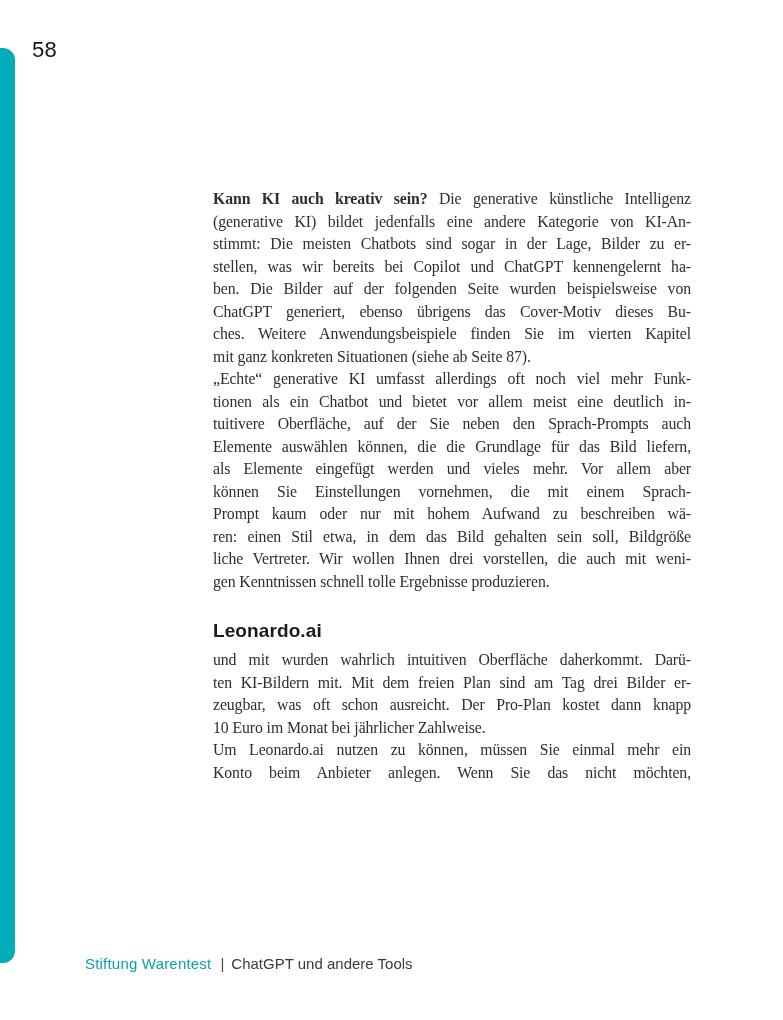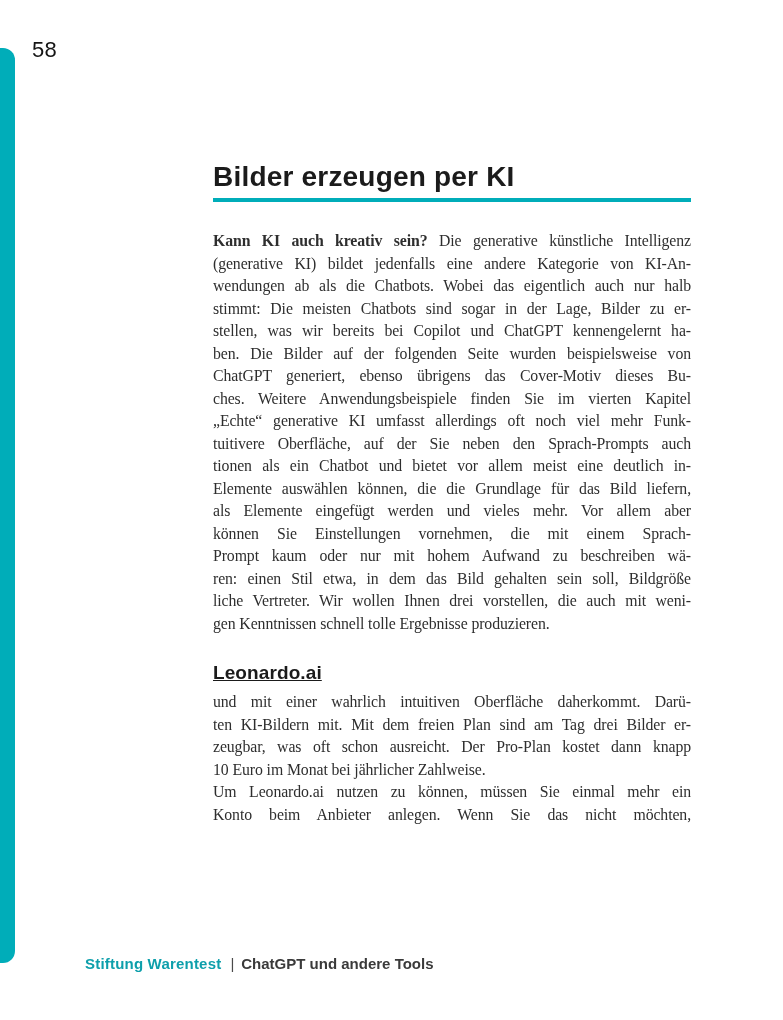--- a/index.html
+++ b/index.html
@@ -73,88 +73,86 @@
     font-weight: 700;
   }
   .subheading {
     margin: 26px 0 6px 0;
     font-family: "Liberation Sans", sans-serif;
     font-size: 19px;
     line-height: 24px;
     font-weight: 700;
     color: #1b1b1b;
     letter-spacing: 0.1px;
-    text-decoration: underline;
   }
   .footer {
     position: absolute;
     left: 85px;
     top: 955px;
     font-family: "Liberation Sans", sans-serif;
     font-size: 15px;
     color: #3a3a3a;
     white-space: nowrap;
   }
   .footer .brand {
     color: #0d9fab;
-    font-weight: 700;
+    font-weight: 400;
     letter-spacing: 0.2px;
     text-align: center;
   }
   .footer .sep {
     color: #4a4a4a;
     font-weight: 300;
     margin: 0 7px 0 9px;
   }
   .footer .book {
     color: #3a3a3a;
-    font-weight: 700;
+    font-weight: 400;
   }
 </style>
 </head>
 <body>
 
 <div class="page">
 
   <div class="spine-bar"></div>
 
   <div class="page-number">58</div>
 
   <main class="content">
 
-    <h1 class="title">Bilder erzeugen per KI</h1>
 
     <div class="bodytext para para-first">
       <div class="jline"><span class="lead-bold">Kann KI auch kreativ sein?</span><span> Die generative künstliche Intelligenz</span></div>
       <div class="jline">(generative KI) bildet jedenfalls eine andere Kategorie von KI-An-</div>
-      <div class="jline">wendungen ab als die Chatbots. Wobei das eigentlich auch nur halb</div>
       <div class="jline">stimmt: Die meisten Chatbots sind sogar in der Lage, Bilder zu er-</div>
       <div class="jline">stellen, was wir bereits bei Copilot und ChatGPT kennengelernt ha-</div>
       <div class="jline">ben. Die Bilder auf der folgenden Seite wurden beispielsweise von</div>
       <div class="jline">ChatGPT generiert, ebenso übrigens das Cover-Motiv dieses Bu-</div>
       <div class="jline">ches. Weitere Anwendungsbeispiele finden Sie im vierten Kapitel</div>
+      <div class="jline endline">mit ganz konkreten Situationen (siehe ab Seite 87).</div>
     </div>
 
     <div class="bodytext para">
       <div class="jline">„Echte“ generative KI umfasst allerdings oft noch viel mehr Funk-</div>
+      <div class="jline">tionen als ein Chatbot und bietet vor allem meist eine deutlich in-</div>
       <div class="jline">tuitivere Oberfläche, auf der Sie neben den Sprach-Prompts auch</div>
-      <div class="jline">tionen als ein Chatbot und bietet vor allem meist eine deutlich in-</div>
       <div class="jline">Elemente auswählen können, die die Grundlage für das Bild liefern,</div>
       <div class="jline">als Elemente eingefügt werden und vieles mehr. Vor allem aber</div>
       <div class="jline">können Sie Einstellungen vornehmen, die mit einem Sprach-</div>
       <div class="jline">Prompt kaum oder nur mit hohem Aufwand zu beschreiben wä-</div>
       <div class="jline">ren: einen Stil etwa, in dem das Bild gehalten sein soll, Bildgröße</div>
       <div class="jline">liche Vertreter. Wir wollen Ihnen drei vorstellen, die auch mit weni-</div>
       <div class="jline endline">gen Kenntnissen schnell tolle Ergebnisse produzieren.</div>
     </div>
 
     <h2 class="subheading">Leonardo.ai</h2>
 
     <div class="bodytext para">
-      <div class="jline">und mit einer wahrlich intuitiven Oberfläche daherkommt. Darü-</div>
+      <div class="jline">und mit wurden wahrlich intuitiven Oberfläche daherkommt. Darü-</div>
       <div class="jline">ten KI-Bildern mit. Mit dem freien Plan sind am Tag drei Bilder er-</div>
       <div class="jline">zeugbar, was oft schon ausreicht. Der Pro-Plan kostet dann knapp</div>
       <div class="jline endline">10 Euro im Monat bei jährlicher Zahlweise.</div>
     </div>
 
     <div class="bodytext para">
       <div class="jline">Um Leonardo.ai nutzen zu können, müssen Sie einmal mehr ein</div>
       <div class="jline">Konto beim Anbieter anlegen. Wenn Sie das nicht möchten,</div>
     </div>
 

